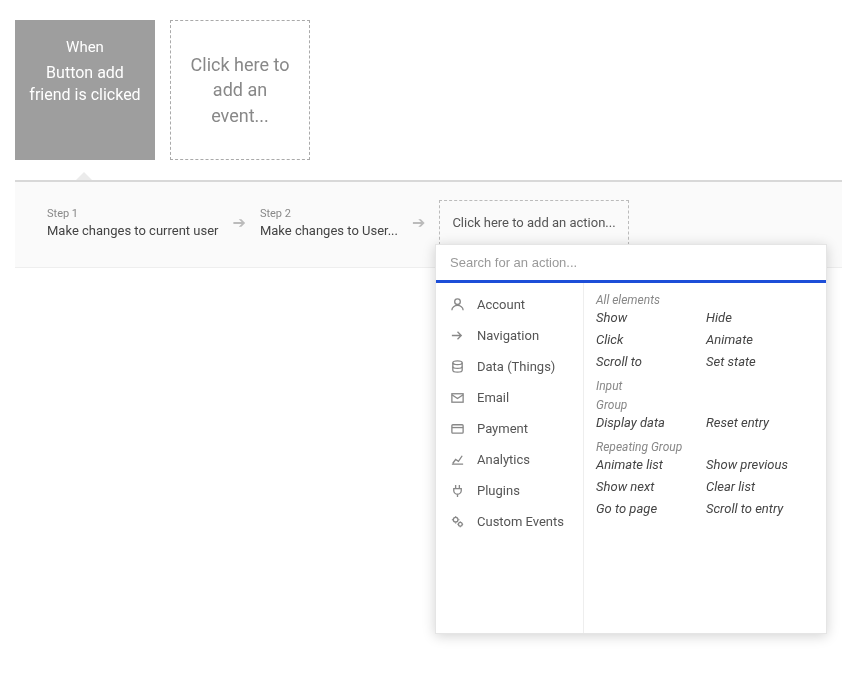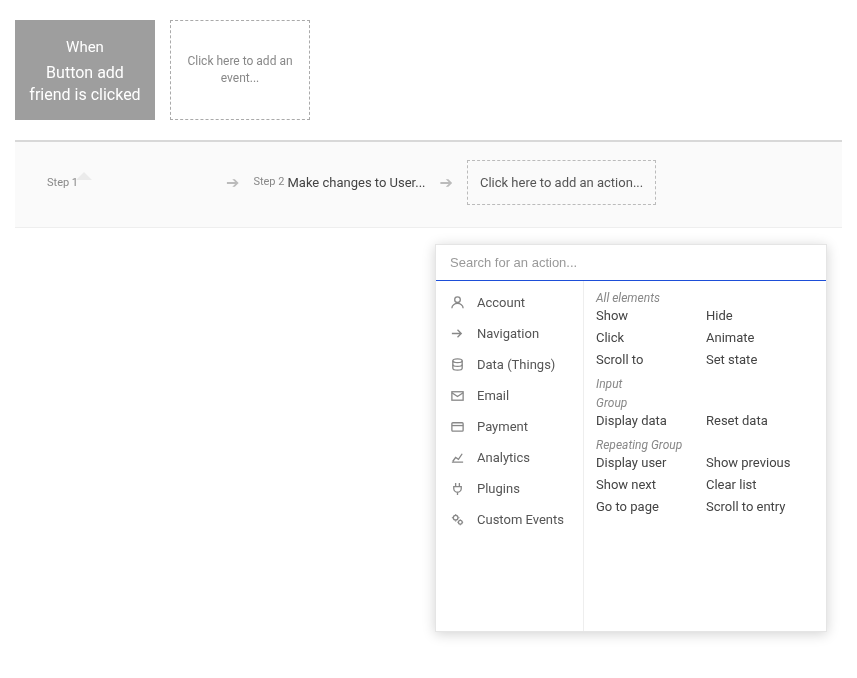--- a/index.html
+++ b/index.html
@@ -18,21 +18,21 @@
     }
     
     .event-row {
       display: flex;
       gap: 15px;
       margin-bottom: 0;
     }
     
     .event-card {
       width: 140px;
-      height: 100px;
+      height: 140px;
       display: flex;
       flex-direction: column;
       align-items: center;
       justify-content: flex-start;
       text-align: center;
       padding: 18px 10px;
       position: relative;
     }
     
     .event-card.filled {
@@ -51,21 +51,21 @@
       line-height: 1.4;
     }
     
     .event-card.empty {
       border: 1px dashed #aaa;
       background: #fff;
       color: #888;
       display: flex;
       align-items: center;
       justify-content: center;
-      font-size: 12px;
+      font-size: 18px;
       padding: 0 12px;
       line-height: 1.4;
     }
     
     .arrow-up {
       position: absolute;
       left: 76px;
       top: 172px;
       width: 0;
       height: 0;
@@ -82,21 +82,21 @@
       border-bottom: 1px solid #eee;
       padding: 18px 32px 22px;
       display: flex;
       align-items: center;
       gap: 12px;
       position: relative;
     }
     
     .step-block {
       display: flex;
-      flex-direction: row;
+      flex-direction: column;
       gap: 3px;
       min-width: 165px;
     }
     
     .step-num {
       font-size: 11px;
       color: #888;
     }
     
     .step-label {
@@ -127,21 +127,21 @@
       width: 392px;
       background: #fff;
       box-shadow: 0 2px 12px rgba(0,0,0,0.18);
       border: 1px solid #e5e5e5;
       display: flex;
       flex-direction: column;
     }
     
     .search-bar {
       padding: 10px 14px;
-      border-bottom: 1px solid #1d4ed8;
+      border-bottom: 3px solid #1d4ed8;
     }
     
     .search-input {
       border: none;
       outline: none;
       font-size: 13px;
       width: 100%;
       color: #666;
     }
     
@@ -205,20 +205,21 @@
       column-gap: 2px;
       row-gap: 3px;
       margin-bottom: 4px;
     }
     
     .action-item {
       font-size: 13px;
       color: #444;
       padding: 2px 0;
       cursor: pointer;
+      font-style: italic;
     }
     
     .action-item.highlighted {
       outline: 3px solid #d73a2e;
       outline-offset: -1px;
       padding-left: 4px;
       padding-right: 4px;
     }
     
     
@@ -236,20 +237,21 @@
     <div class="event-card empty">
       <span>Click here to add an event...</span>
     </div>
   </div>
 
   <div class="arrow-up"></div>
 
   <div class="steps-bar">
     <div class="step-block">
       <span class="step-num">Step 1</span>
+      <span class="step-label">Make changes to current user</span>
     </div>
     <span class="step-arrow">➔</span>
     <div class="step-block" style="min-width:135px;justify-content:center;">
       <span class="step-num">Step 2</span>
       <span class="step-label">Make changes to User...</span>
     </div>
     <span class="step-arrow">➔</span>
     <div class="add-action-box">
       <span>Click here to add an action...</span>
     </div>
@@ -334,25 +336,25 @@
           <div class="action-item">Hide</div>
           <div class="action-item">Click</div>
           <div class="action-item">Animate</div>
           <div class="action-item">Scroll to</div>
           <div class="action-item">Set state</div>
         </div>
         <div class="group-header">Input</div>
         <div class="group-header">Group</div>
         <div class="action-grid">
           <div class="action-item">Display data</div>
-          <div class="action-item">Reset data</div>
+          <div class="action-item">Reset entry</div>
         </div>
         <div class="group-header">Repeating Group</div>
         <div class="action-grid">
-          <div class="action-item">Display user</div>
+          <div class="action-item">Animate list</div>
           <div class="action-item">Show previous</div>
           <div class="action-item">Show next</div>
           <div class="action-item">Clear list</div>
           <div class="action-item">Go to page</div>
           <div class="action-item">Scroll to entry</div>
         </div>
       </div>
   </div>
 </div>
 

